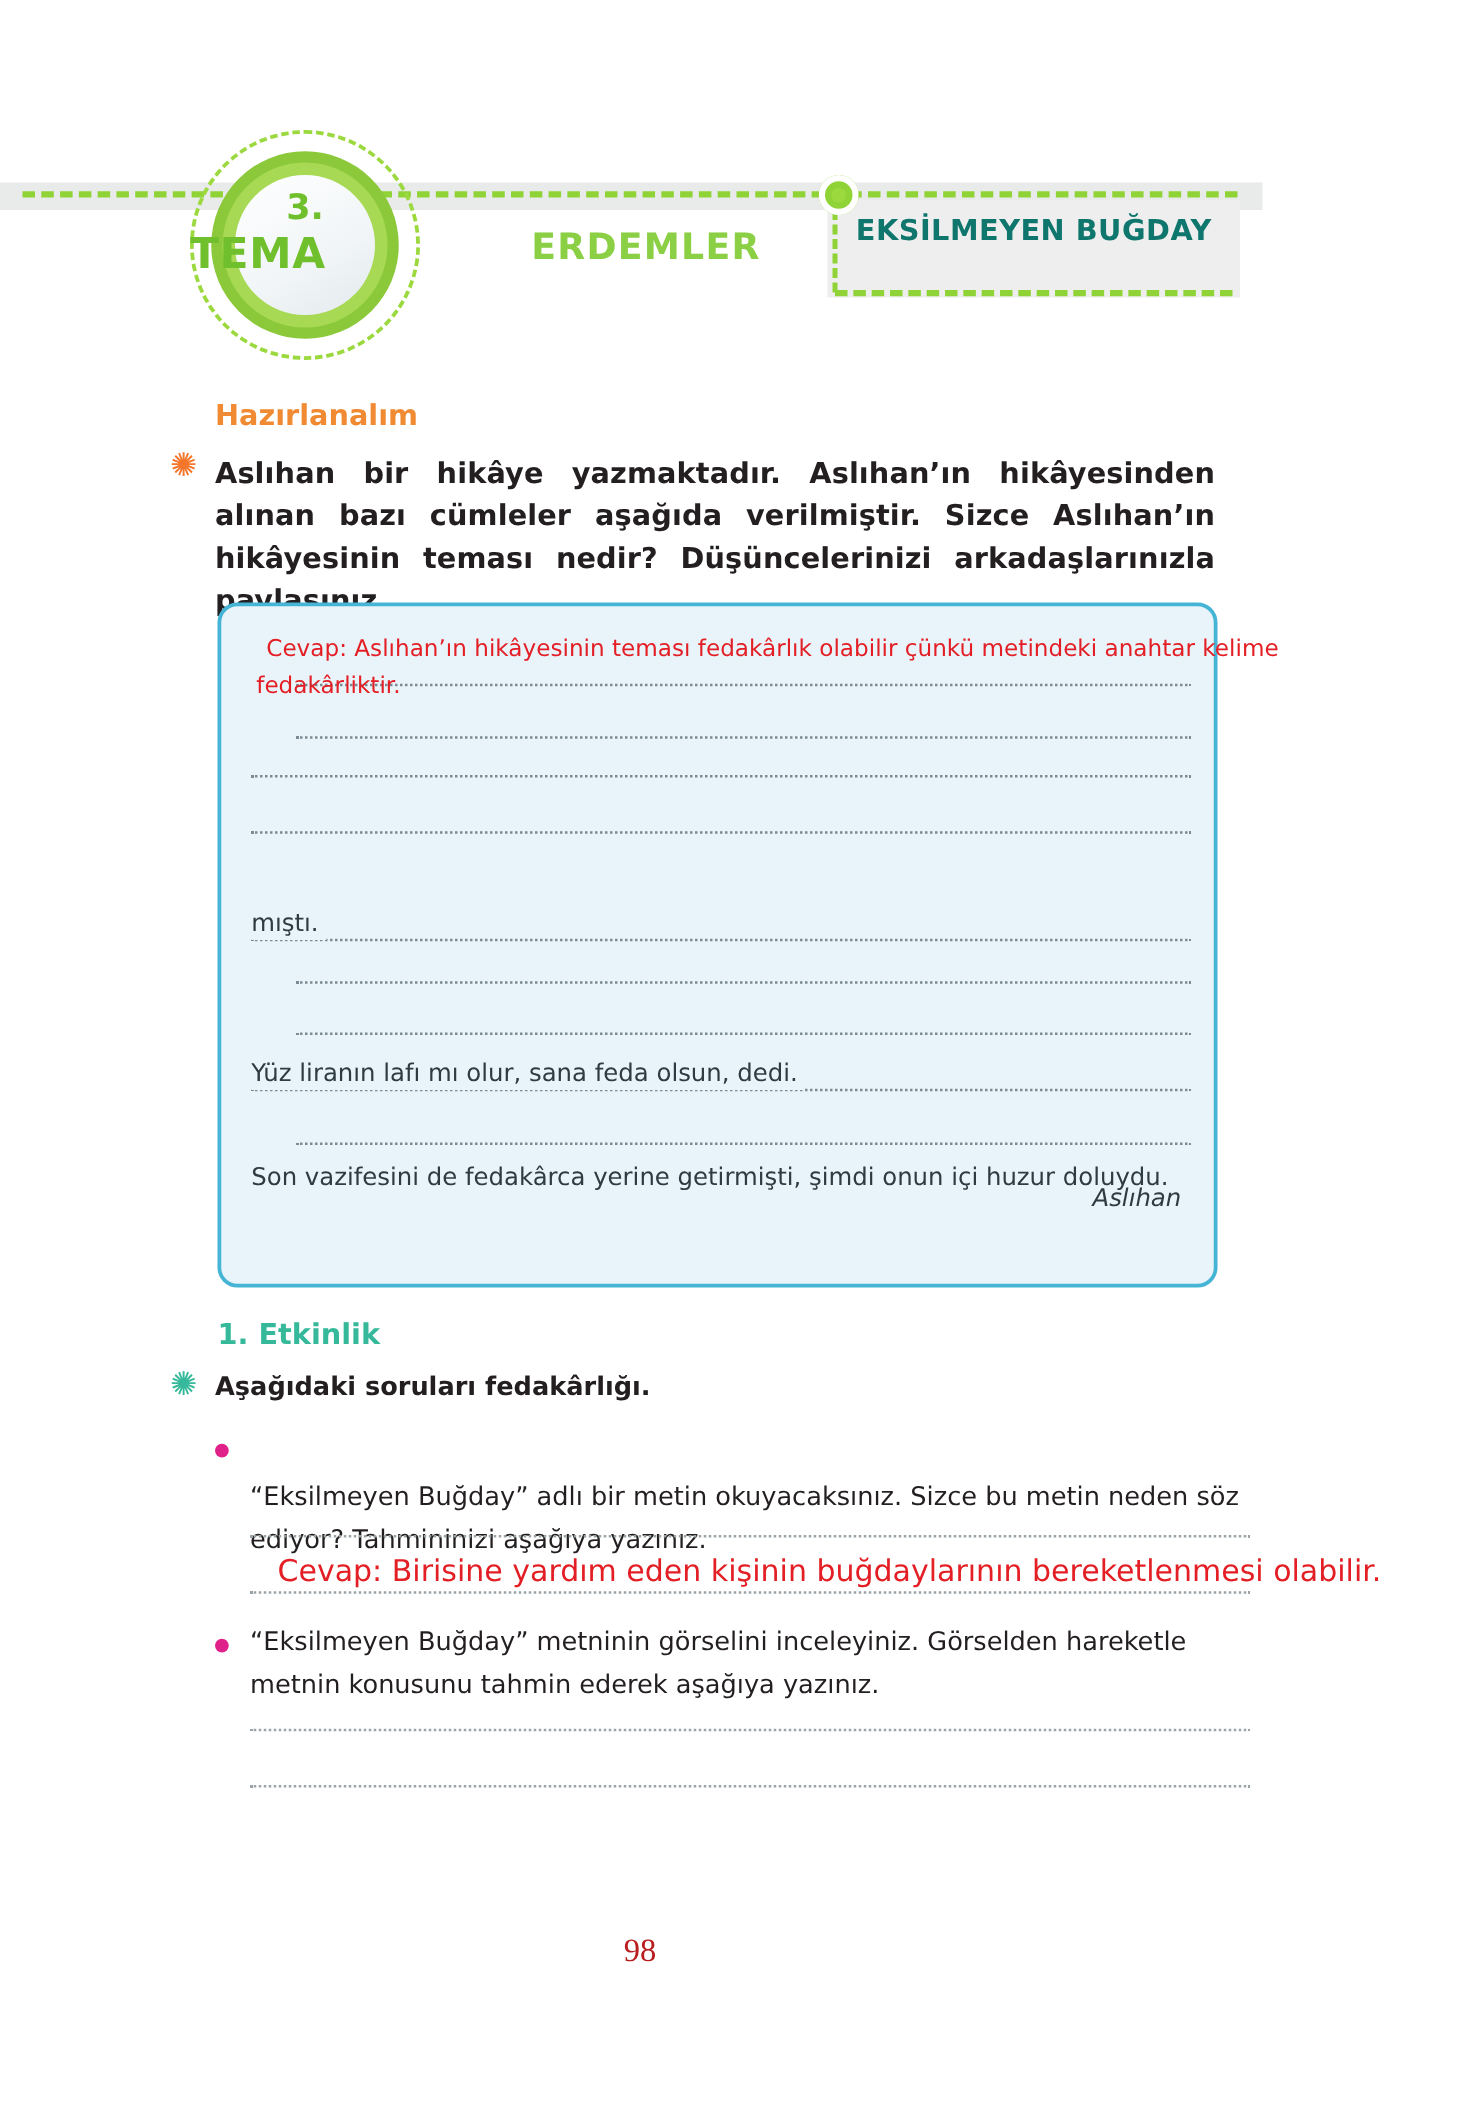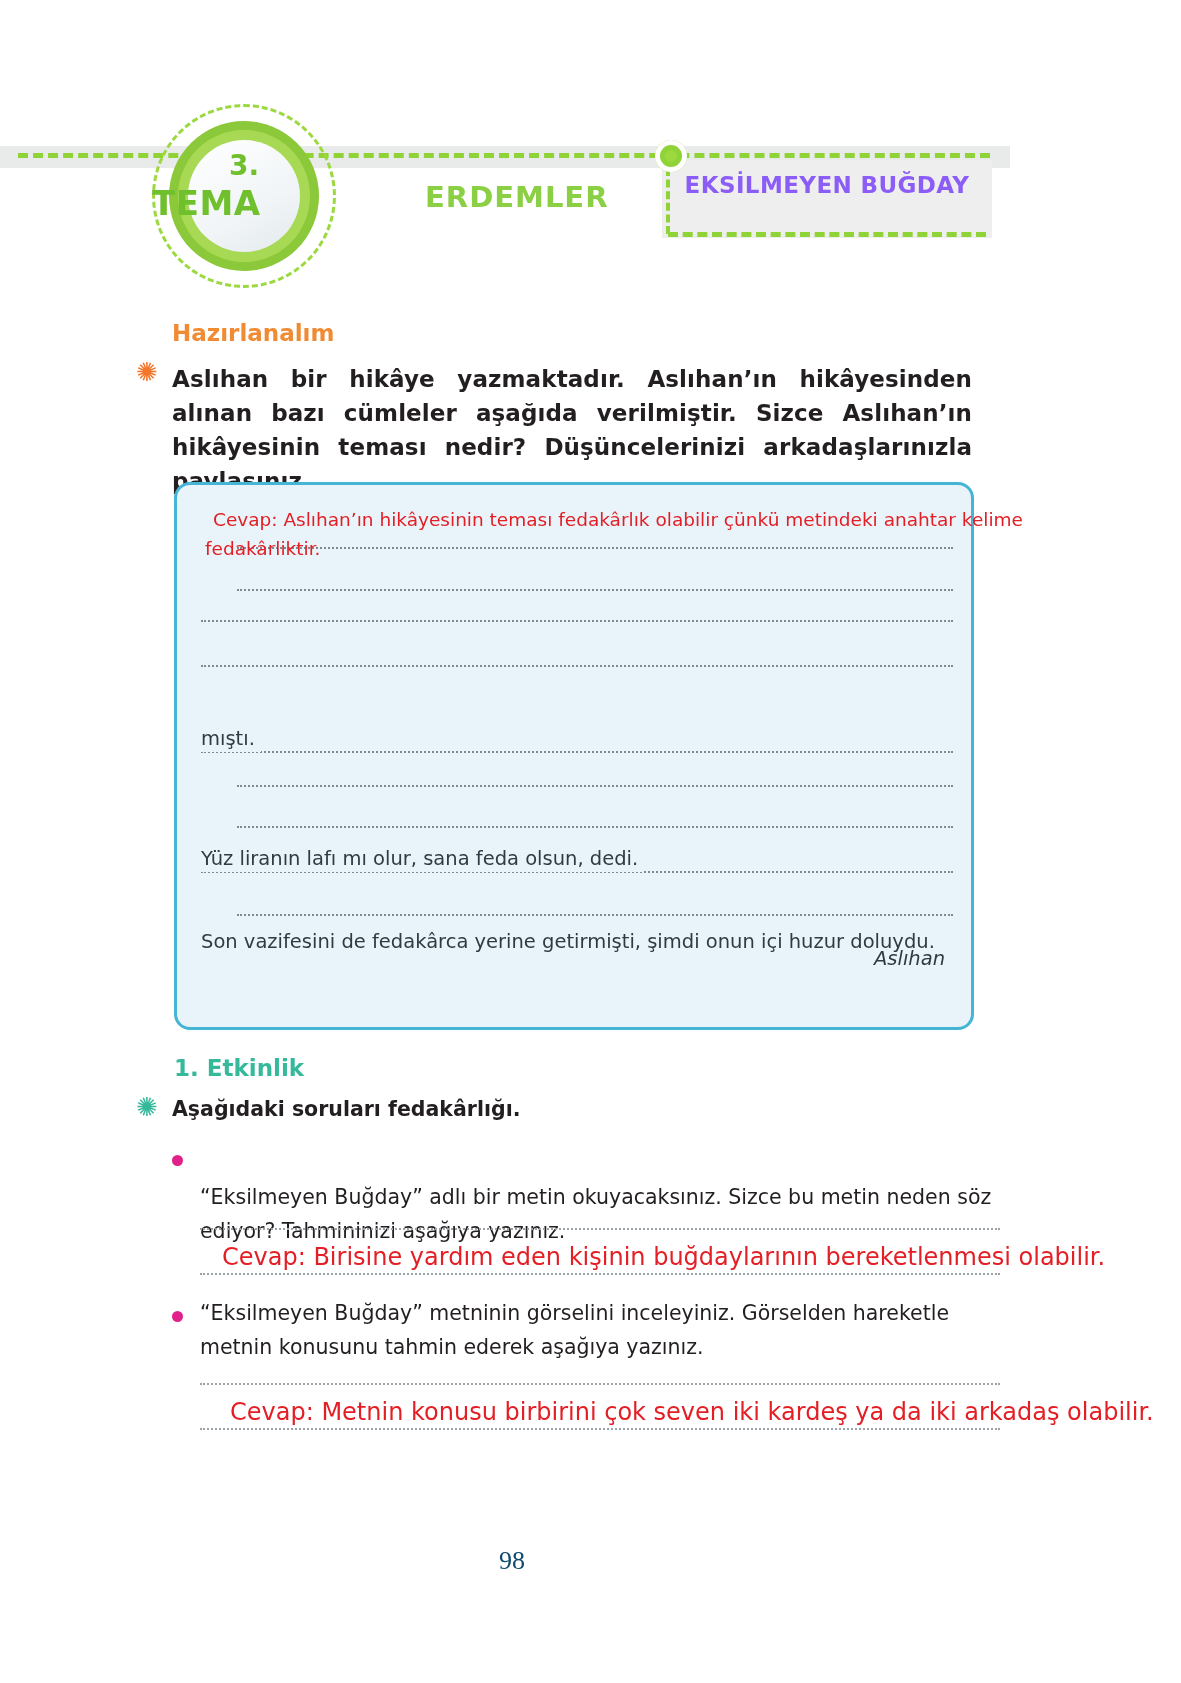--- a/index.html
+++ b/index.html
@@ -52,21 +52,21 @@
   }
   .selection-title {
     position: absolute;
     left: 662px; top: 172px;
     width: 330px;
     text-align: center;
     font-family: "DejaVu Sans", sans-serif;
     font-size: 23px;
     font-weight: bold;
     letter-spacing: 0.4px;
-    color: #8b5cf6;
+    color: #0f766e;
   }
 
   
   .connector-dot {
     position: absolute;
     left: 655px; top: 140px;
     width: 32px; height: 32px;
     border-radius: 50%;
     background: #8fd336;
     box-shadow: inset 0 0 0 5px #ffffff;
@@ -275,21 +275,21 @@
     white-space: nowrap;
   }
 
   .page-number {
     position: absolute;
     left: 0; top: 1546px;
     width: 1024px;
     text-align: center;
     font-family: "Liberation Serif", serif;
     font-size: 26px;
-    color: #0c4a6e;
+    color: #b91c1c;
   }
 </style>
 </head>
 <body>
 
 <div class="page">
 
   <div class="header-band"></div>
   <div class="header-dashline"></div>
 
@@ -348,18 +348,17 @@
 
   <div class="dot-bullet" style="left:172px; top:1155px;"></div>
   <div class="q-text" style="top:1180px;">“Eksilmeyen Buğday” adlı bir metin okuyacaksınız. Sizce bu metin neden söz ediyor? Tahmininizi aşağıya yazınız.</div>
   <div class="ans-line" style="top:1228px;"></div>
   <div class="ans-red" style="left:222px; top:1243px;">Cevap: Birisine yardım eden kişinin buğdaylarının bereketlenmesi olabilir.</div>
   <div class="ans-line" style="top:1273px;"></div>
 
   <div class="dot-bullet" style="left:172px; top:1311px;"></div>
   <div class="q-text" style="top:1296px;">“Eksilmeyen Buğday” metninin görselini inceleyiniz. Görselden hareketle metnin konusunu tahmin ederek aşağıya yazınız.</div>
   <div class="ans-line" style="top:1383px;"></div>
-  <div class="ans-red" style="left:230px; top:1398px;">Cevap: Metnin konusu birbirini çok seven iki kardeş ya da iki arkadaş olabilir.</div>
   <div class="ans-line" style="top:1428px;"></div>
 
   <div class="page-number">98</div>
 
 </div>
 
 </body></html>

